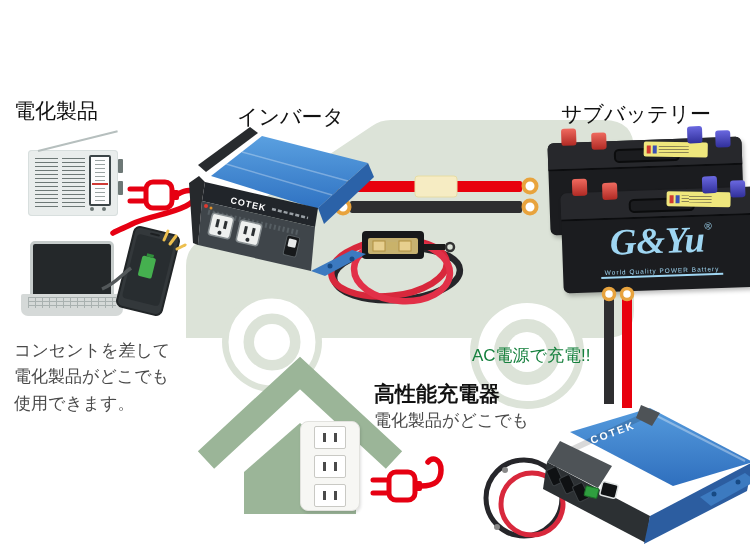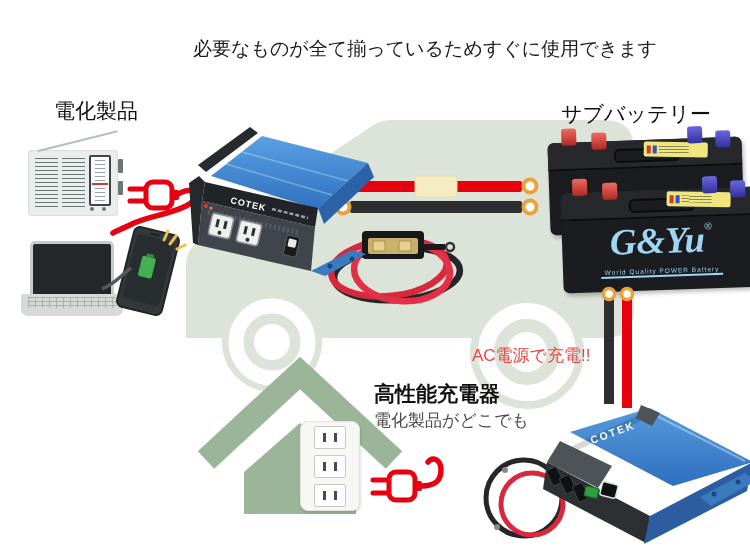--- a/index.html
+++ b/index.html
@@ -6,28 +6,28 @@
   #canvas{position:relative;width:750px;height:556px;overflow:hidden;background:#ffffff;
           font-family:"Liberation Sans","DejaVu Sans",sans-serif;}
   .abs{position:absolute;}
   
   .badge{left:22px;top:23px;width:145px;height:47px;background:#2e3840;color:#fff;
          display:flex;align-items:center;justify-content:center;font-size:28px;font-weight:bold;
          letter-spacing:2px;z-index:6;}
   .subtitle{left:193px;top:36px;font-size:19px;font-weight:500;color:#1a1a1a;z-index:6;white-space:nowrap;}
   
   .sec-label{font-size:21px;font-weight:500;color:#111;z-index:6;white-space:nowrap;}
-  .lbl-appliances{left:14px;top:97px;margin-left:40px;}
+  .lbl-appliances{left:14px;top:97px;}
   .lbl-inverter{left:237px;top:103px;}
   .lbl-battery{left:561px;top:100px;}
   .lbl-charger{left:374px;top:380px;font-weight:700;}
   .note{font-size:17px;color:#4a4a4a;line-height:1.55;z-index:6;white-space:nowrap;}
   .note-left{left:14px;top:338px;}
   .note-charger{left:374px;top:408px;}
-  .ac-note{left:472px;top:344px;font-size:17px;color:#ef4444;z-index:6;white-space:nowrap;}
+  .ac-note{left:472px;top:344px;font-size:17px;color:#15803d;z-index:6;white-space:nowrap;}
   .note span{display:block;}
   
   .bg-svg{left:0;top:0;z-index:1;}
   
   .outlet{left:300px;top:421px;width:58px;height:88px;background:#f7f7f4;border-radius:8px;
           border:1px solid #e2e2de;box-shadow:1px 2px 3px rgba(0,0,0,.12);z-index:2;
           display:flex;flex-direction:column;align-items:center;justify-content:center;gap:6px;}
   .socket{width:30px;height:21px;background:#fff;border:1.5px solid #c9c9c4;border-radius:2px;
           display:flex;align-items:center;justify-content:center;gap:8px;}
   .slot{width:3px;height:9px;background:#4a4a4a;}
@@ -300,24 +300,29 @@
     </g>
 
     <g>
       <path d="M 389 480 H 373 M 389 493 H 373" stroke="#e60012" stroke-width="5" stroke-linecap="round"></path>
       <rect x="389" y="472" width="26" height="28" rx="7" fill="#ffffff" stroke="#e60012" stroke-width="5"></rect>
       <rect x="415" y="481" width="7" height="10" rx="2" fill="#e60012"></rect>
       <path d="M 421 486 C 434 486 441 482 441 470 C 441 459 432 456 428 462" fill="none" stroke="#e60012" stroke-width="5.5" stroke-linecap="round"></path>
     </g>
   </svg>
 
-  <div class="abs subtitle">必要なものが全て揃っているためすぐに使用できます</div>
 
   <div class="abs sec-label lbl-appliances">電化製品</div>
+  <div class="abs sec-label lbl-inverter">インバータ</div>
   <div class="abs sec-label lbl-charger">高性能充電器</div>
   <div class="abs sec-label lbl-battery">サブバッテリー</div>
 
+  <div class="abs note note-left">
+    <span>コンセントを差して</span>
+    <span>電化製品がどこでも</span>
+    <span>使用できます。</span>
+  </div>
   <div class="abs ac-note">AC電源で充電!!</div>
   <div class="abs note note-charger">
     <span>電化製品がどこでも</span>
   </div>
 
 </div>
 
 </body></html>

